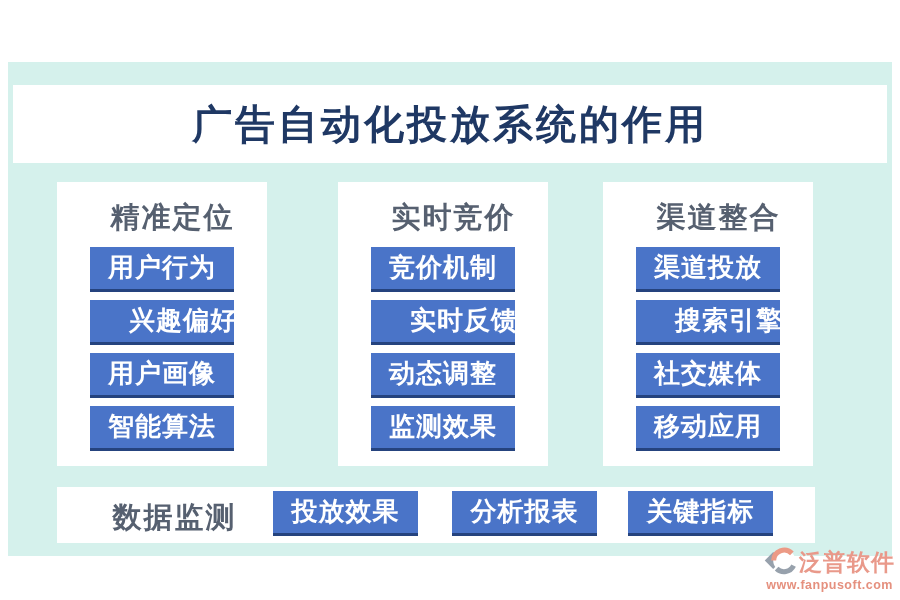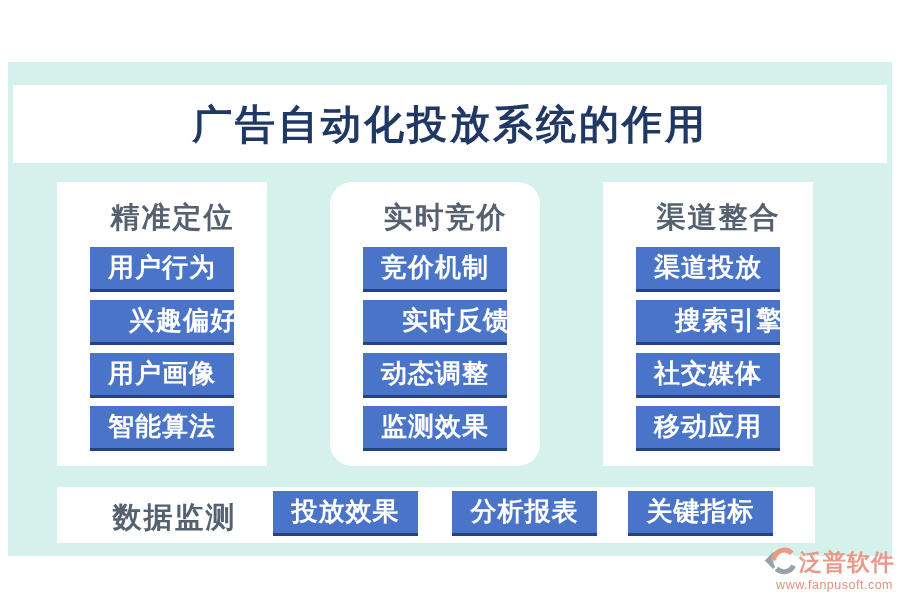--- a/index.html
+++ b/index.html
@@ -27,21 +27,21 @@
     font-size: 40px; font-weight: bold; color: #1f3864;
     letter-spacing: 3px; white-space: nowrap;
   }
 
   .card {
     position: absolute; top: 120px;
     width: 210px; height: 284px;
     background: #ffffff;
   }
   .card.c1 { left: 49px; }
-  .card.c2 { left: 322px; border-radius: 22px; }
+  .card.c2 { left: 330px; }
   .card.c3 { left: 595px; }
 
   .card h2 {
     position: absolute; top: 16px; left: 0; width: 100%;
     text-align: center;
     font-size: 29px; font-weight: bold; color: #566070;
     letter-spacing: 2px;
     padding-left: 21px;
   }
 
@@ -81,21 +81,21 @@
     position: absolute; left: 763px; top: 547px;
     width: 130px; height: 48px;
   }
   .logo-row { display: flex; }
   .logo-row svg { flex: 0 0 auto; }
   .brand-name {
     font-size: 23px; font-weight: bold; color: #e9998a;
     letter-spacing: 1px; white-space: nowrap; margin-left: 2px;
   }
   .brand-url {
-    font-size: 12.5px; font-weight: normal; color: #e5907e;
+    font-size: 12.5px; font-weight: bold; color: #e5907e;
     text-align: right; margin-top: 0px; letter-spacing: 0.5px;
     font-family: "Liberation Sans", "DejaVu Sans", sans-serif;
   }
 </style>
 </head>
 <body>
 
 <div class="page">
   <div class="panel">
 

